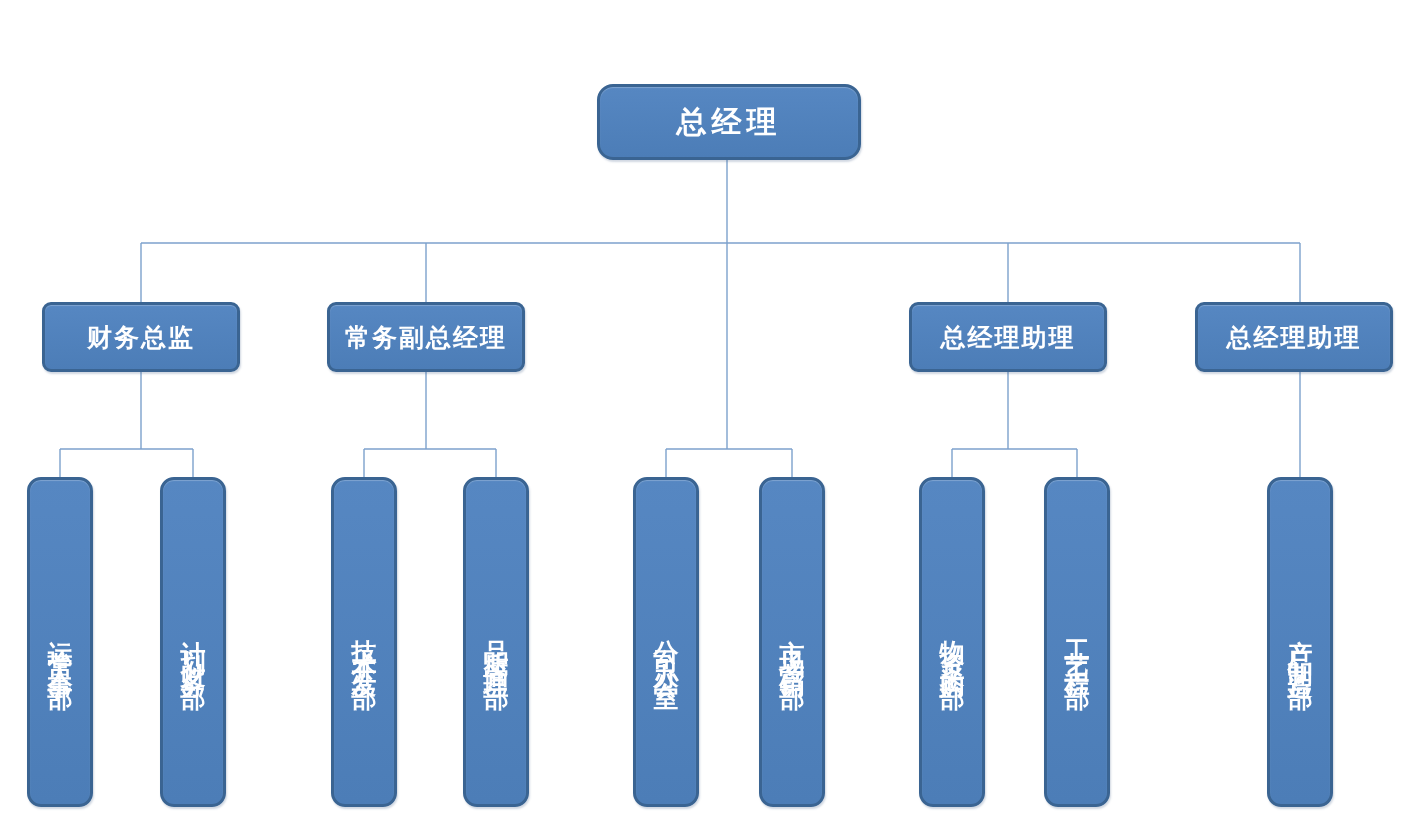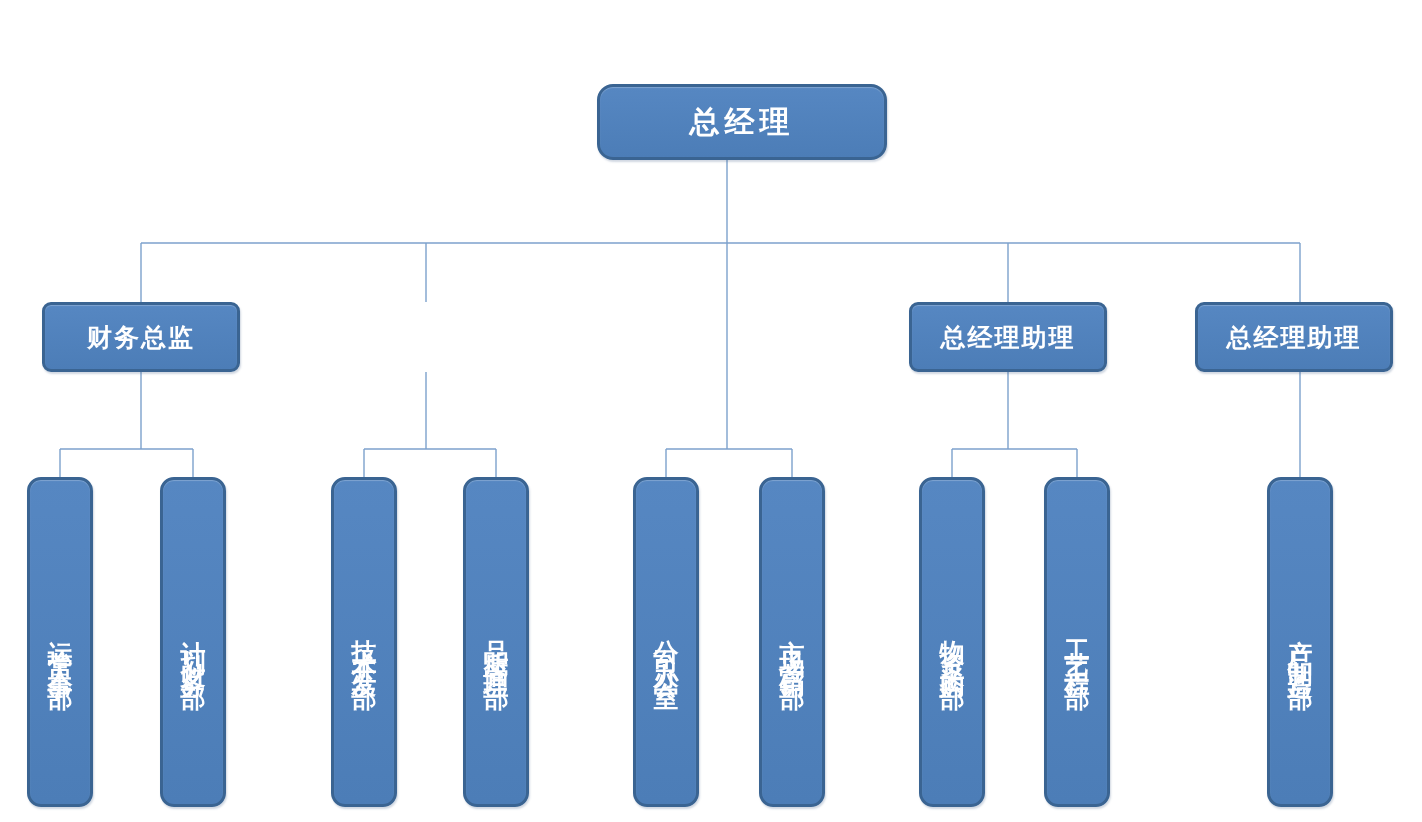--- a/index.html
+++ b/index.html
@@ -31,21 +31,21 @@
     color: #ffffff;
     font-weight: bold;
     display: flex;
     align-items: center;
     justify-content: center;
     text-align: center;
     box-shadow: inset 0 1px 1px rgba(255,255,255,0.25), 1px 2px 2px rgba(70,100,140,0.25);
   }
   .node-root {
     left: 597px; top: 84px;
-    width: 290px; height: 76px;
+    width: 264px; height: 76px;
     border-radius: 16px;
     font-size: 30px;
     letter-spacing: 5px;
   }
   .node-l2 {
     top: 302px;
     width: 198px; height: 70px;
     border-radius: 9px;
     font-size: 25px;
     letter-spacing: 2px;
@@ -105,20 +105,23 @@
     </g>
   </svg>
 
   <div class="node node-root">
     <span>总经理</span>
   </div>
 
   <div class="node node-l2" style="left:42px">
     <span>财务总监</span>
   </div>
+  <div class="node node-l2" style="left:327px">
+    <span>常务副总经理</span>
+  </div>
   <div class="node node-l2" style="left:909px">
     <span>总经理助理</span>
   </div>
   <div class="node node-l2" style="left:1195px">
     <span>总经理助理</span>
   </div>
 
   <div class="node node-col" style="left:27px">
     <span class="vtext">运营人事部</span>
   </div>

